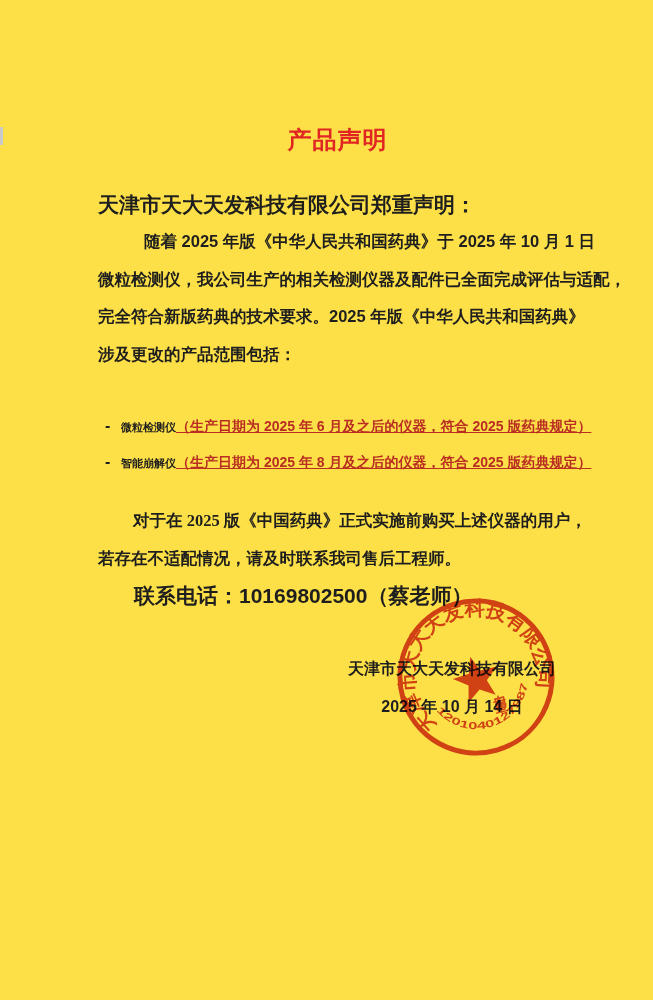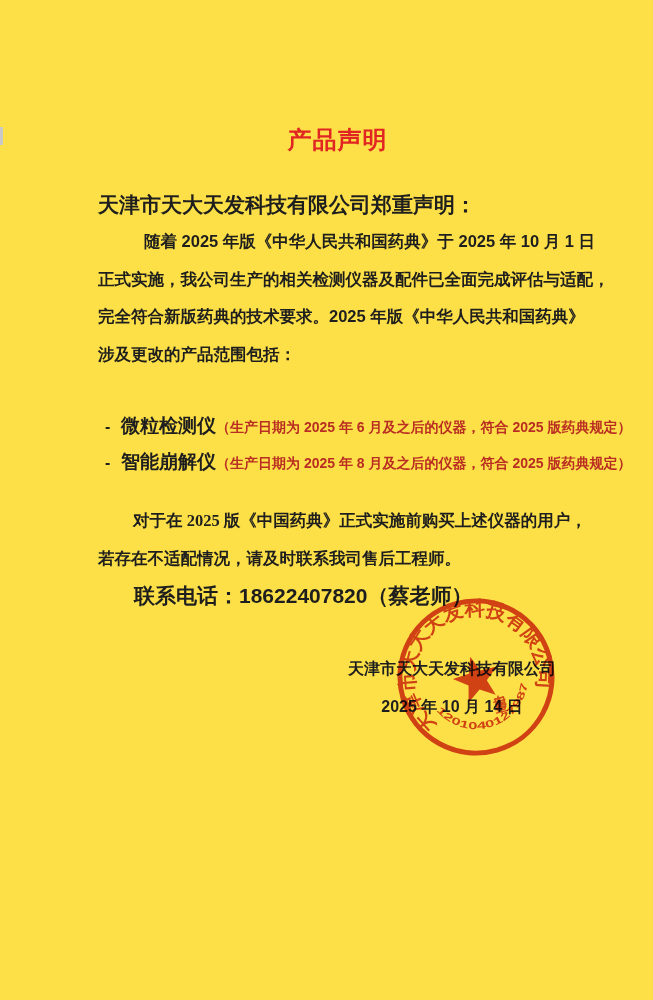--- a/index.html
+++ b/index.html
@@ -57,28 +57,29 @@
     line-height: 24px;
   }
   .item-dash {
     display: inline-block;
     width: 16px;
     font-size: 16px;
     font-weight: 700;
     color: #1e1e1e;
   }
   .item-name {
-    font-size: 19px;
+    font-size: 11px;
     font-weight: 600;
     color: #1e1e1e;
   }
   .item-note {
     font-size: 14px;
     font-weight: 600;
     color: #b92d23;
+    text-decoration: underline;
   }
   .contact { top: 586px; padding-left: 36px; }
   .company {
     position: absolute;
     left: 348px; top: 659px;
     width: 208px;
     text-align: center;
     font-size: 16px;
     font-weight: 600;
     white-space: nowrap;
@@ -119,40 +120,40 @@
 <div class="page">
 
   <div class="artifact"></div>
 
   <h1 class="title">产品声明</h1>
 
   <div class="textline intro">天津市天大天发科技有限公司郑重声明：</div>
 
   <div class="para para1">
     <div class="line indent1">随着 2025 年版《中华人民共和国药典》于 2025 年 10 月 1 日</div>
-    <div class="line">正式实施，我公司生产的相关检测仪器及配件已全面完成评估与适配，</div>
+    <div class="line">微粒检测仪，我公司生产的相关检测仪器及配件已全面完成评估与适配，</div>
     <div class="line">完全符合新版药典的技术要求。2025 年版《中华人民共和国药典》</div>
     <div class="line">涉及更改的产品范围包括：</div>
   </div>
 
   <div class="list">
     <div class="list-item">
       <span class="item-dash">-</span><span class="item-name">微粒检测仪</span><span class="item-note">（生产日期为 2025 年 6 月及之后的仪器，符合 2025 版药典规定）</span>
     </div>
     <div class="list-item">
       <span class="item-dash">-</span><span class="item-name">智能崩解仪</span><span class="item-note">（生产日期为 2025 年 8 月及之后的仪器，符合 2025 版药典规定）</span>
     </div>
   </div>
 
   <div class="para para2">
     <div class="line indent2">对于在 2025 版《中国药典》正式实施前购买上述仪器的用户，</div>
     <div class="line">若存在不适配情况，请及时联系我司售后工程师。</div>
   </div>
 
-  <div class="textline contact">联系电话：18622407820（蔡老师）</div>
+  <div class="textline contact">联系电话：10169802500（蔡老师）</div>
 
   <div class="company">天津市天大天发科技有限公司</div>
   <div class="date">2025 年 10 月 14 日</div>
 
   <svg class="seal" viewBox="0 0 174 174" xmlns="http://www.w3.org/2000/svg">
     <defs>
       <path id="ringPath" d="M 36.2,122.6 A 62,62 0 1 1 137.8,122.6" fill="none"></path>
       <path id="numPath" d="M 38.1,104.8 A 52,52 0 0 0 135.9,104.8" fill="none"></path>
     </defs>
     <g transform="rotate(-16 87 87)">

